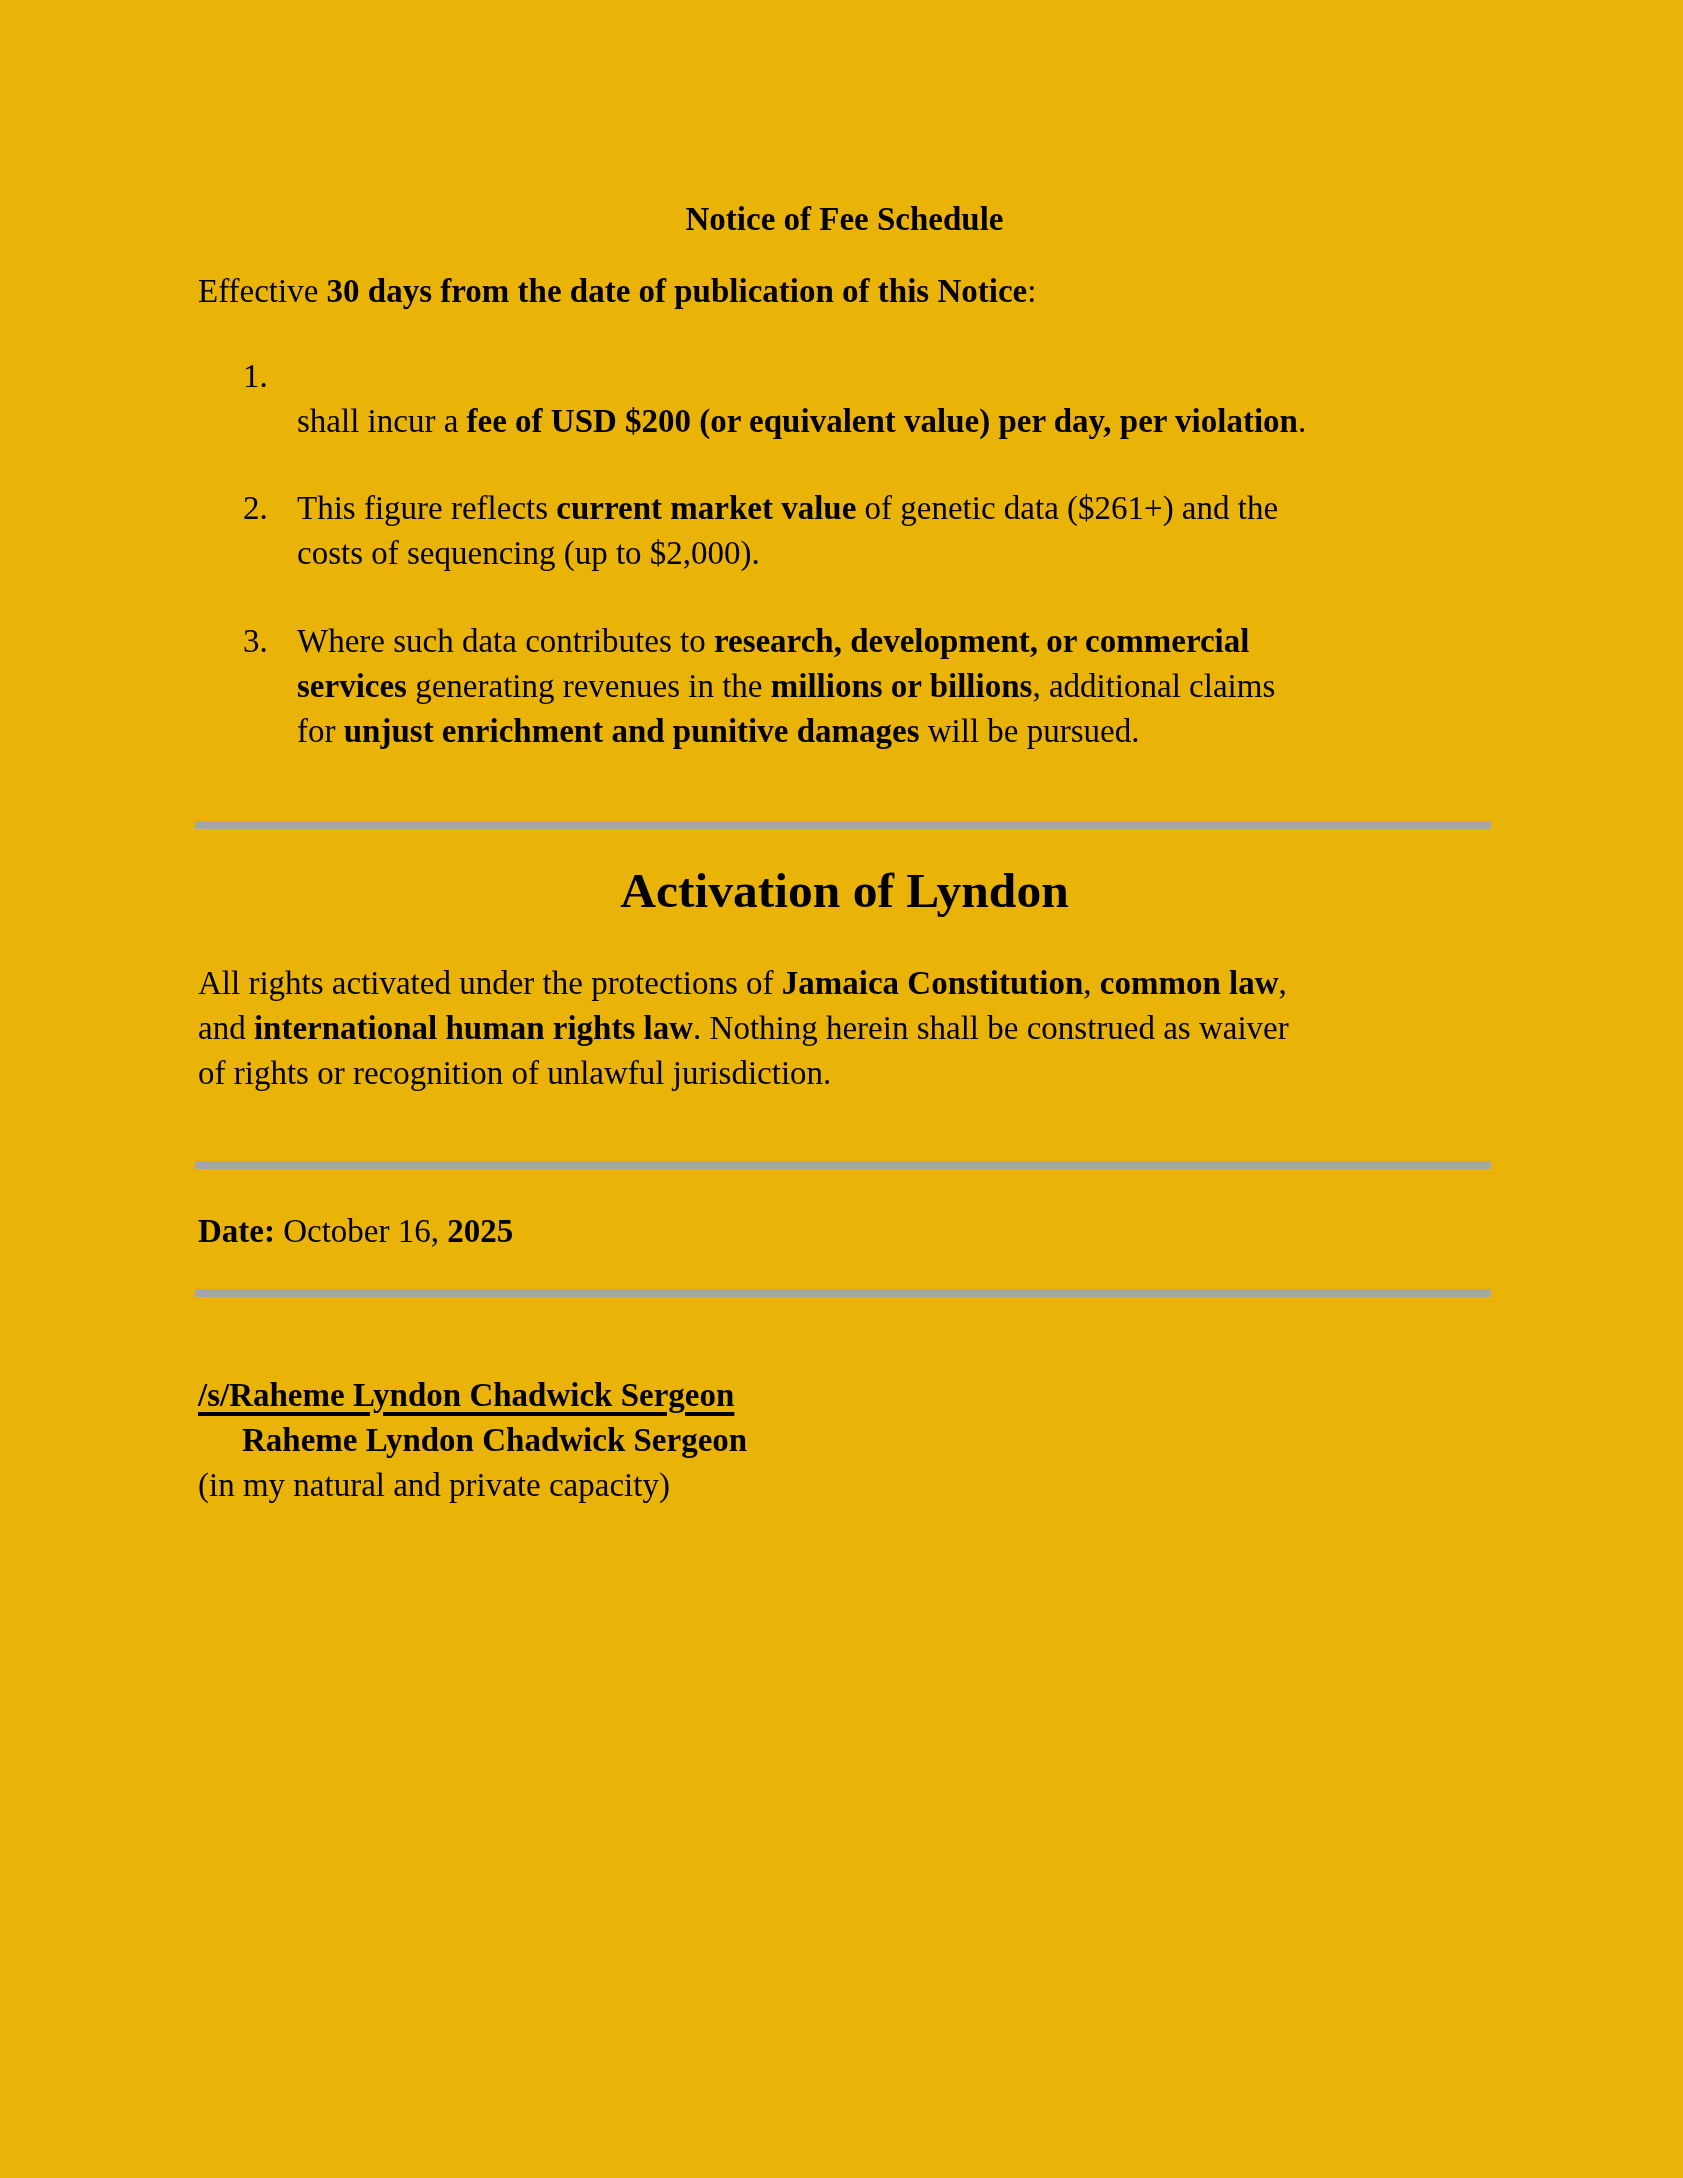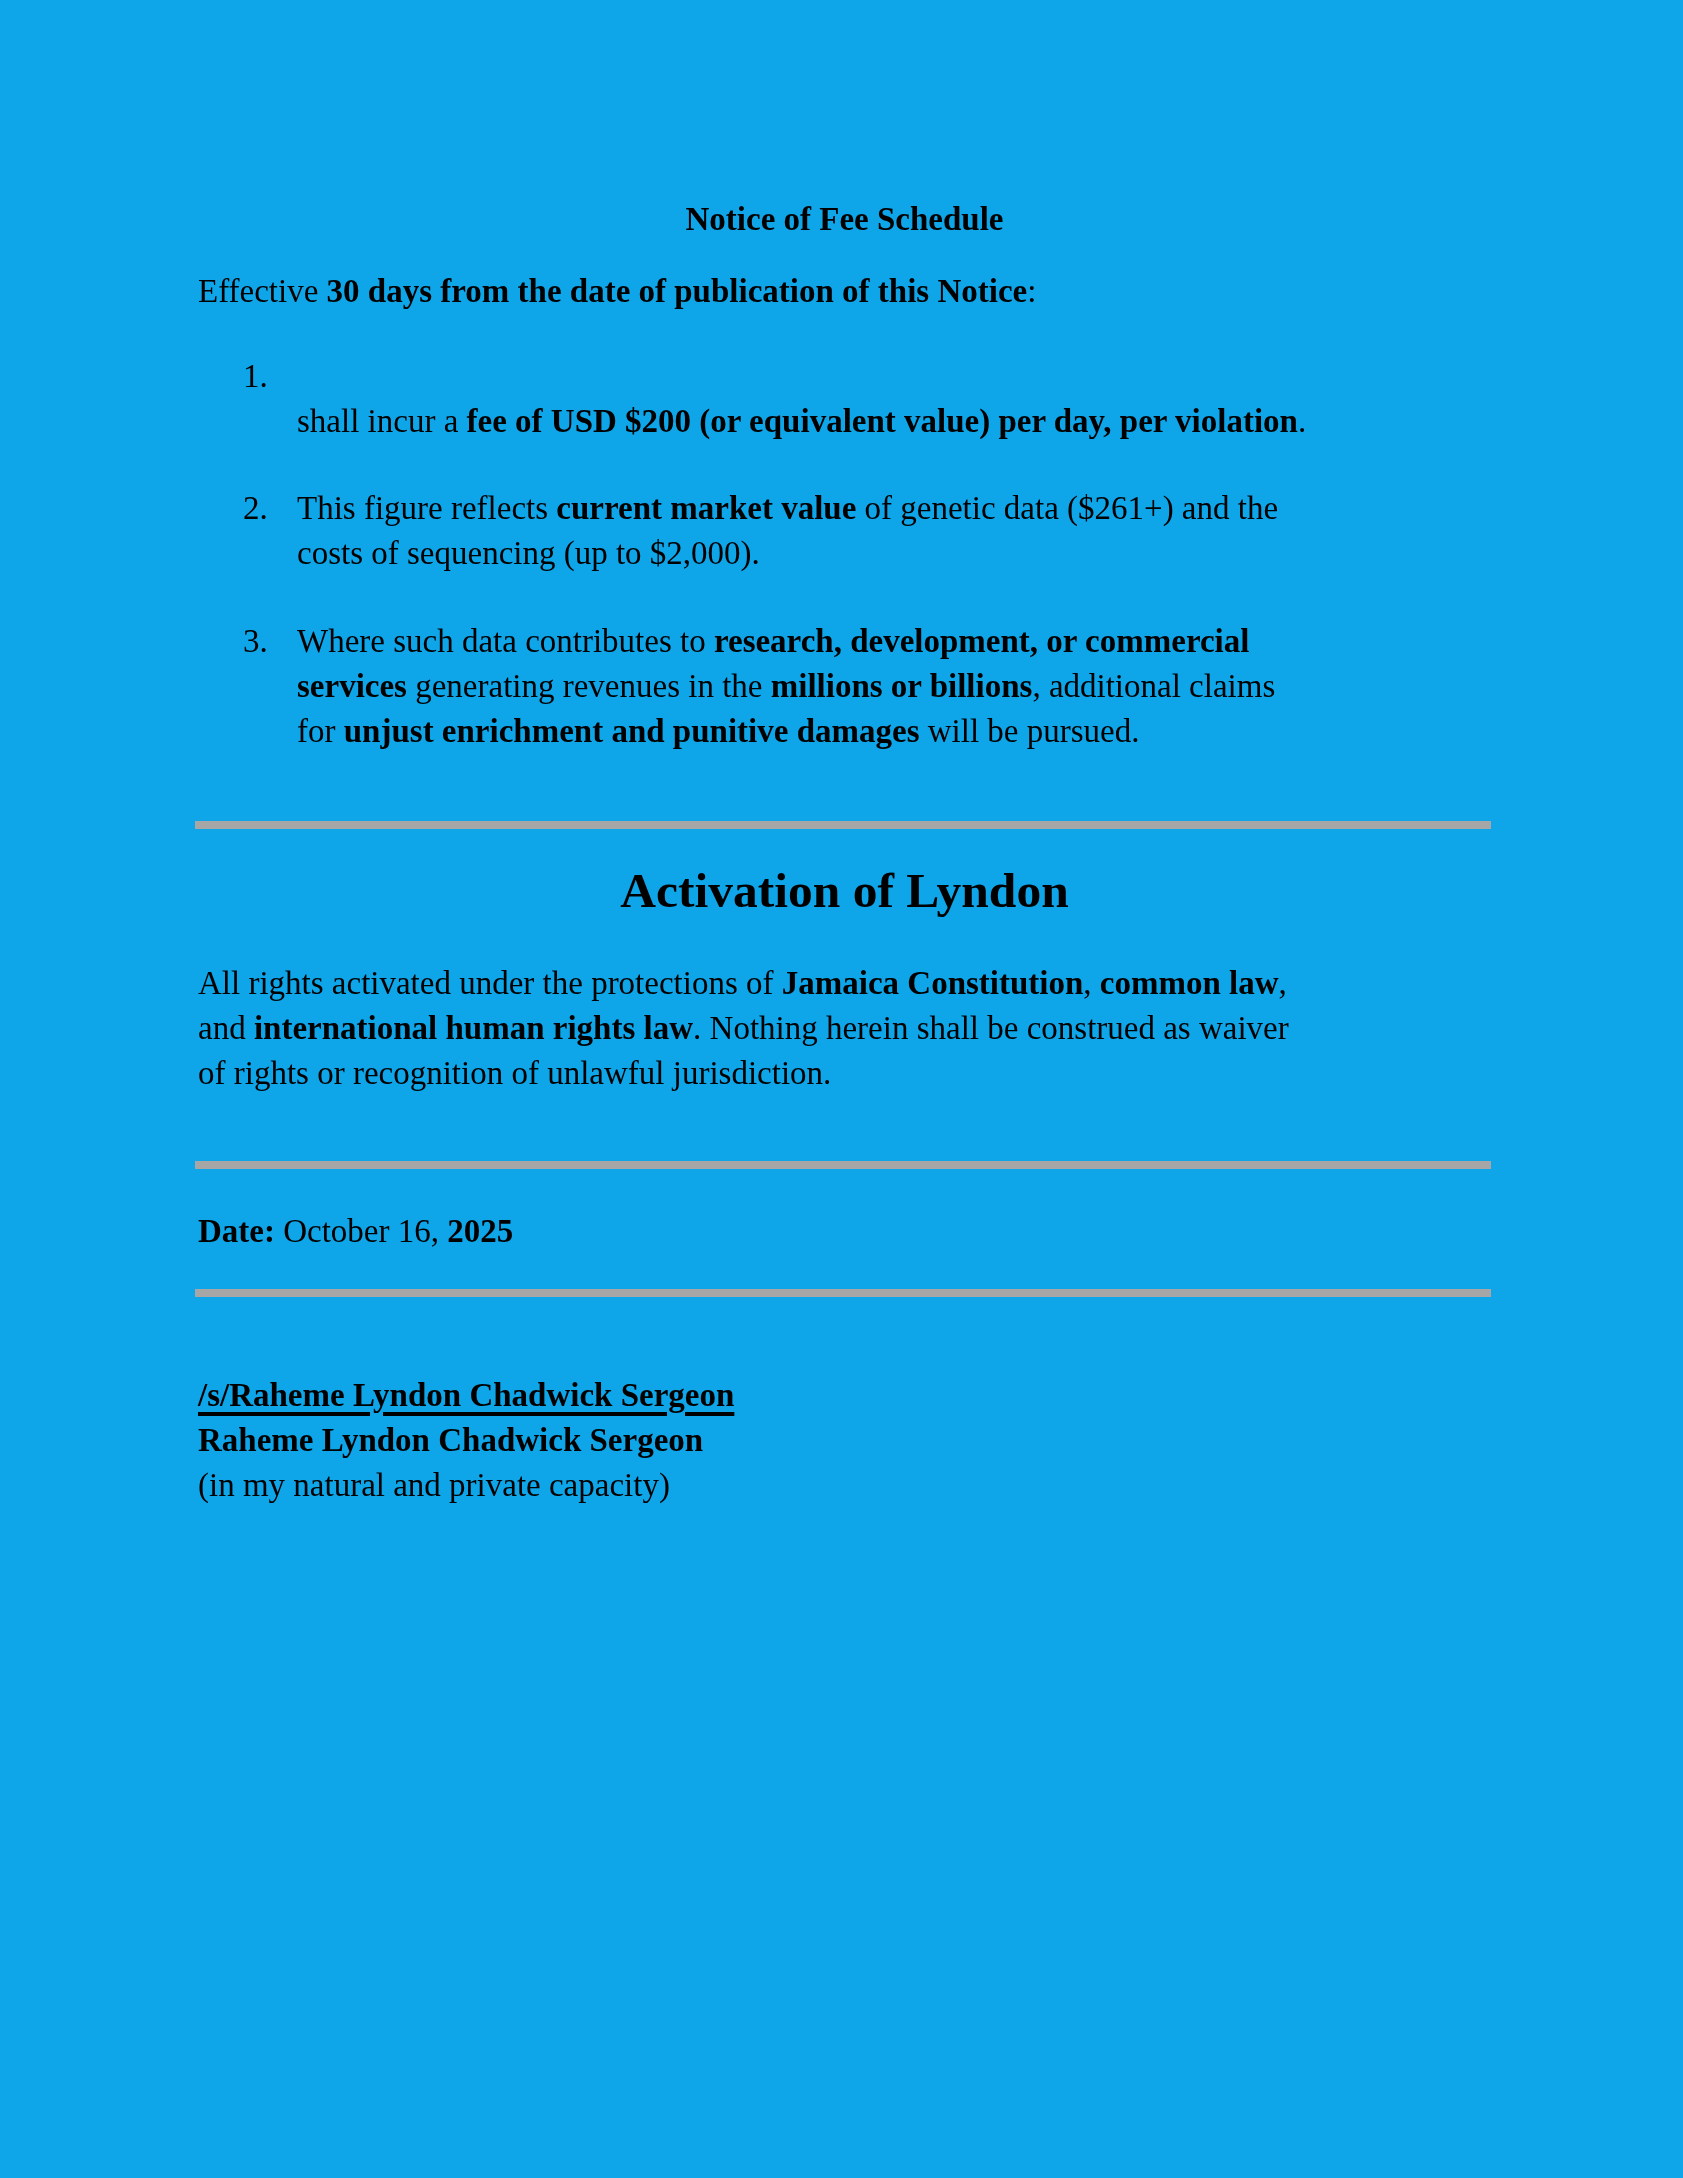--- a/index.html
+++ b/index.html
@@ -4,21 +4,21 @@
 <style>
   html, body {
     margin: 0;
     padding: 0;
     background: #ffffff;
   }
   .page {
     position: relative;
     width: 1683px;
     height: 2178px;
-    background: #0ea5e9;
+    background: #eab308;
     color: #000000;
     font-family: "Liberation Serif", "DejaVu Serif", serif;
     font-size: 33px;
     line-height: 45px;
     overflow: hidden;
   }
   .content {
     position: absolute;
     left: 198px;
     top: 0;
@@ -56,21 +56,21 @@
   .activation-par { margin-top: 48px; white-space: nowrap; }
   .date-line { margin-top: 40px; white-space: nowrap; }
   .signature { margin-top: 76px; }
   .sig-line {
     font-weight: bold;
     text-decoration: underline;
     text-decoration-thickness: 4px;
     text-underline-offset: 6px;
     white-space: nowrap;
   }
-  .sig-name { font-weight: bold; white-space: nowrap; }
+  .sig-name { font-weight: bold; white-space: nowrap; margin-left: 44px; }
   .sig-capacity { white-space: nowrap; }
   .footer {
     position: absolute;
     left: 198px;
     top: 1968px;
     width: 1287px;
     font-family: "Liberation Sans", "DejaVu Sans", sans-serif;
   }
   .page-indicator {
     text-align: right;

